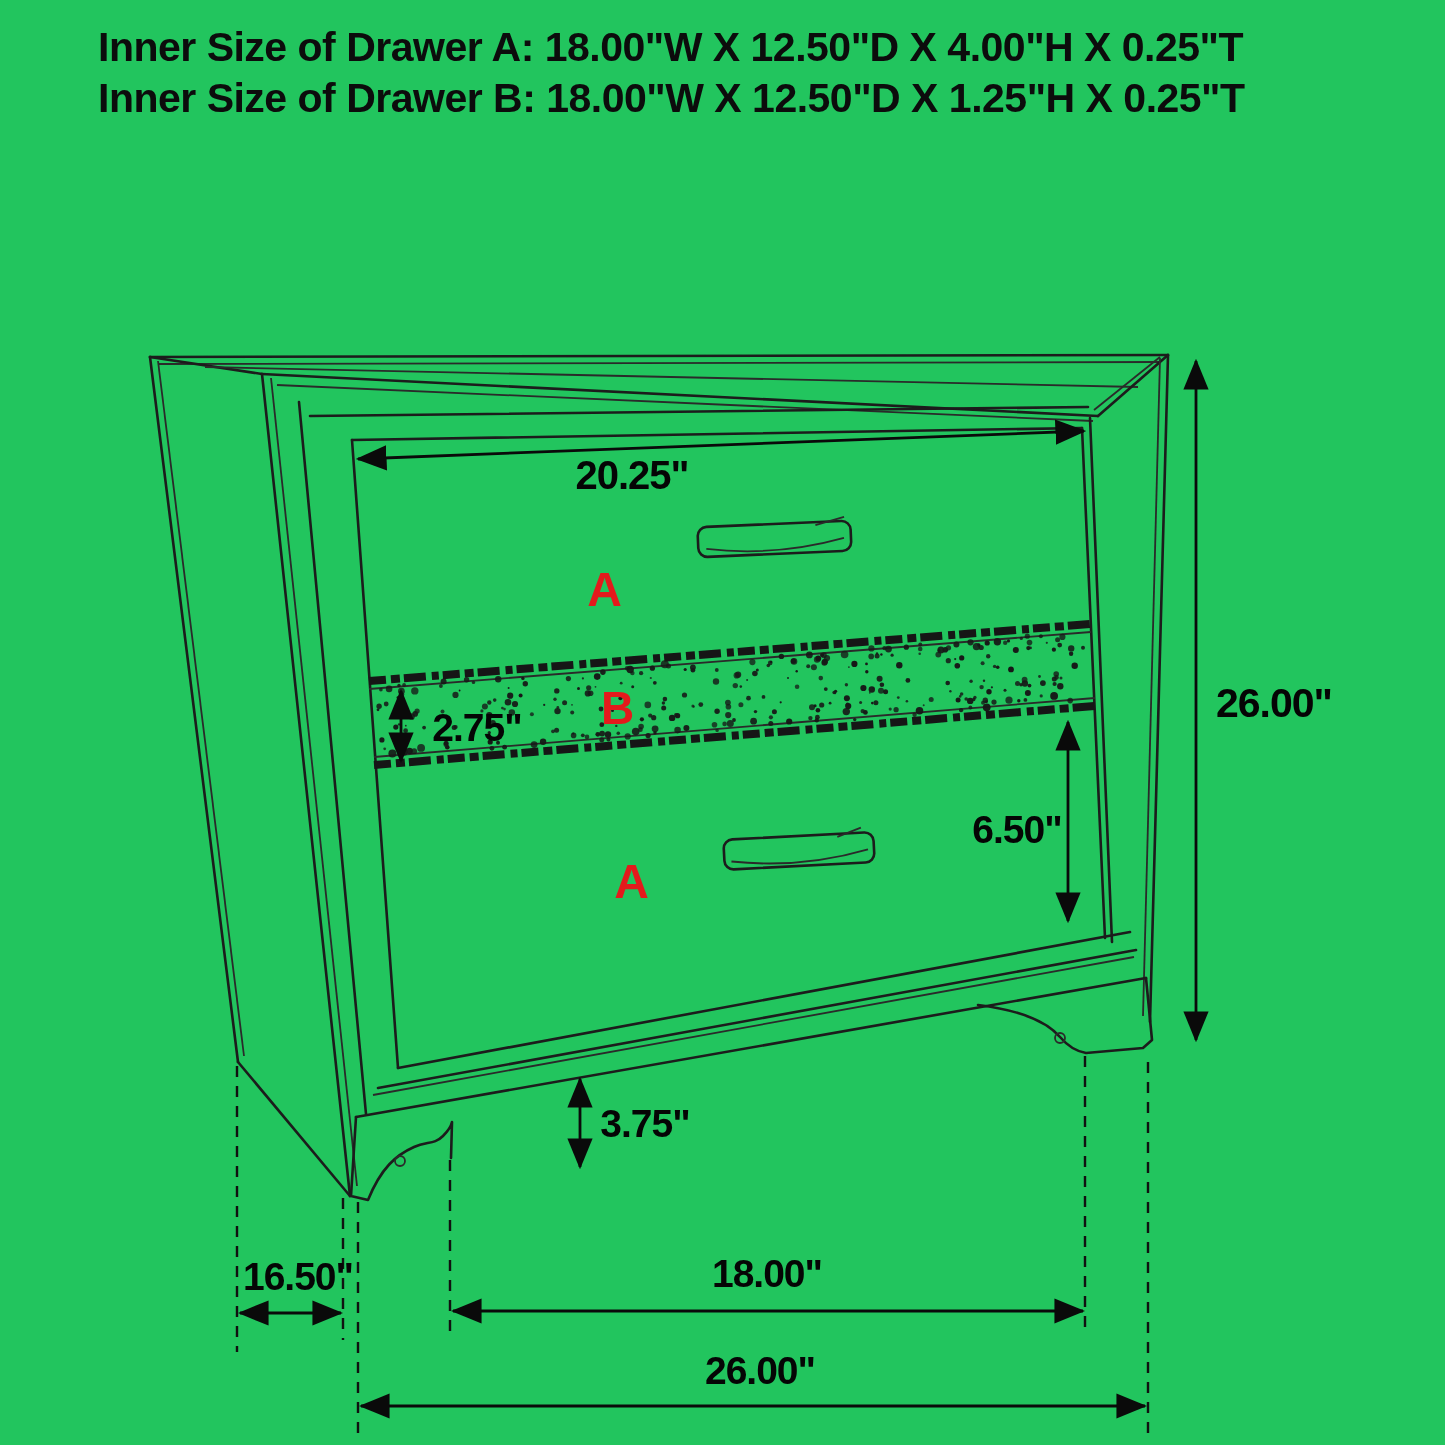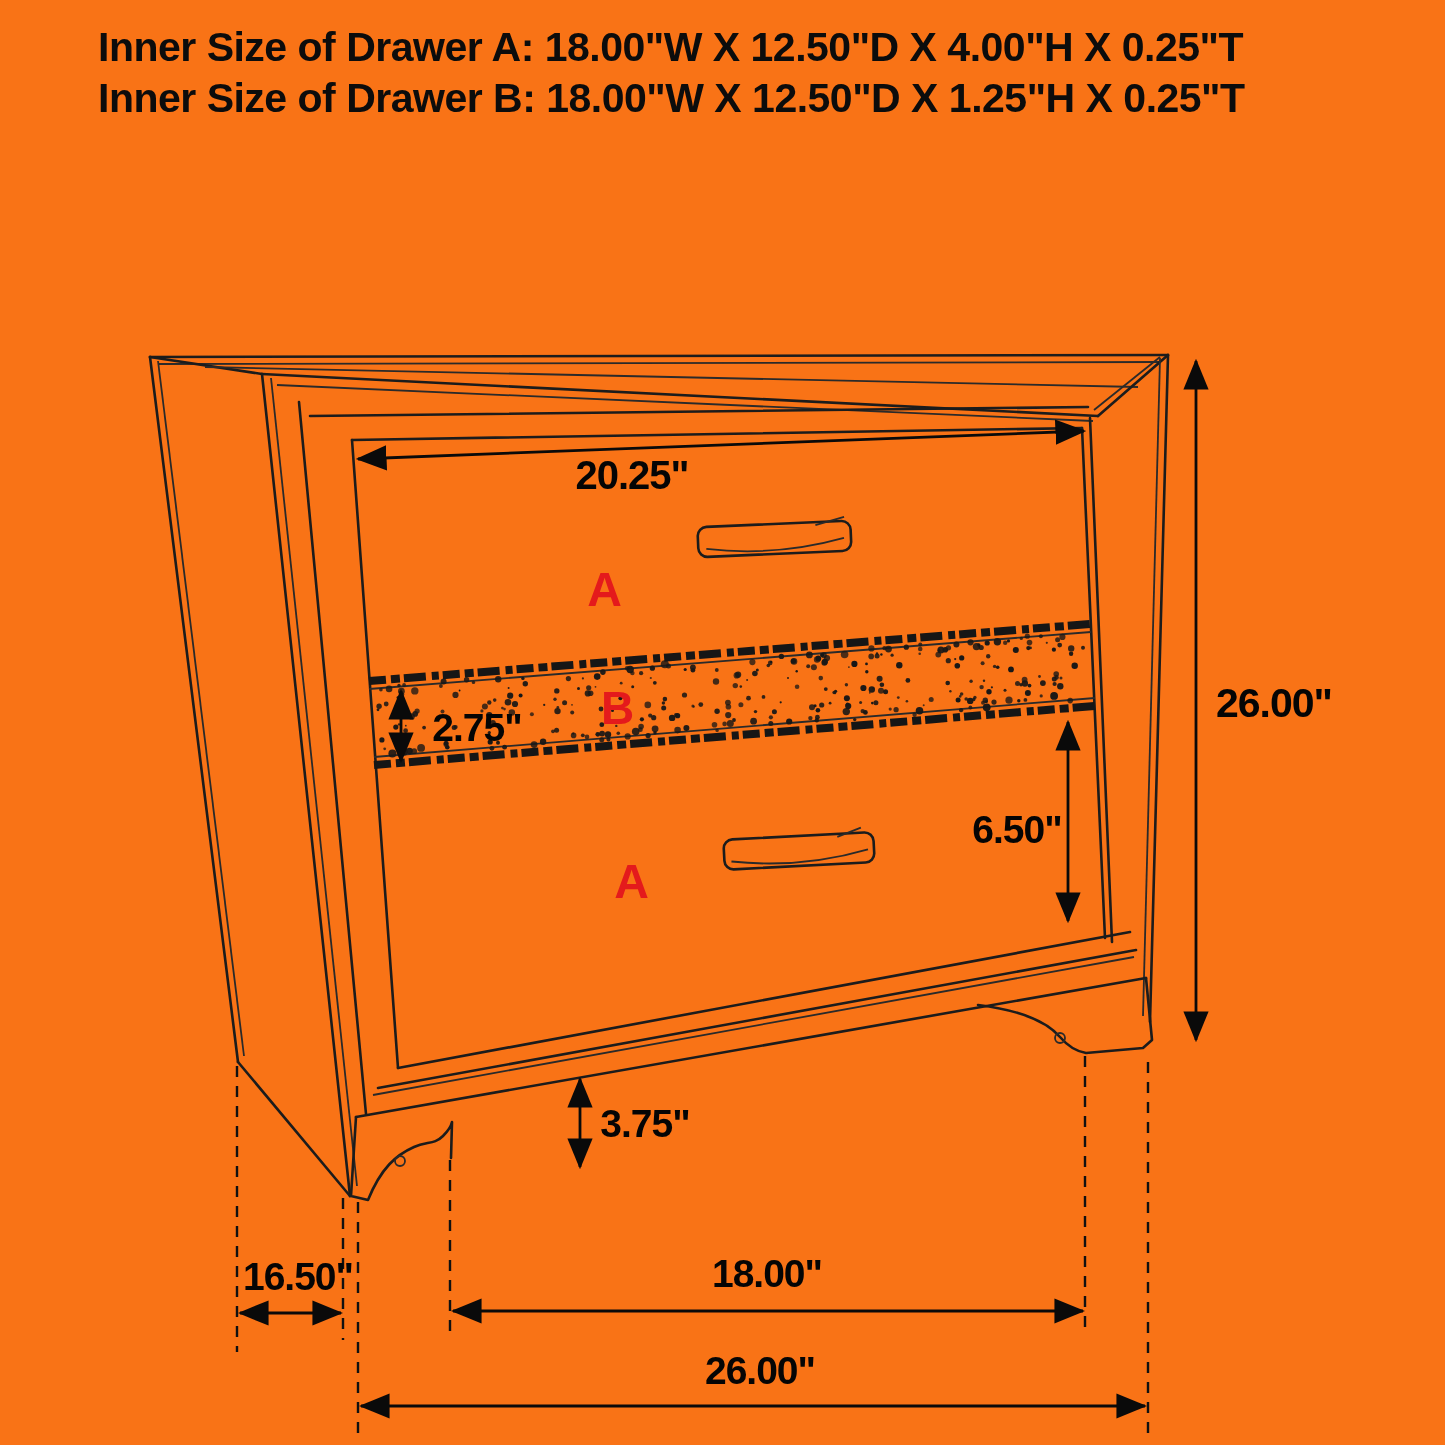--- a/index.html
+++ b/index.html
@@ -1,16 +1,16 @@
 <!DOCTYPE html>
 <html><head>
 <meta charset="utf-8">
 <style>
   html,body{margin:0;padding:0;background:#ffffff;}
-  #stage{position:relative;width:1445px;height:1445px;background:#f97316;overflow:hidden;
+  #stage{position:relative;width:1445px;height:1445px;background:#22c55e;overflow:hidden;
          font-family:"Liberation Sans",sans-serif;}
   #hdr{position:absolute;left:98px;top:22px;color:#0c0c0c;font-weight:bold;
        font-size:41px;line-height:51px;letter-spacing:-0.5px;white-space:pre;}
   svg{position:absolute;left:0;top:0;}
   svg text{font-family:"Liberation Sans",sans-serif;font-weight:bold;fill:#050505;letter-spacing:-1px;}
   .ln{stroke:#1c1c1c;stroke-width:2.6;fill:none;stroke-linecap:round;stroke-linejoin:round;}
   .thin{stroke:#2a2a2a;stroke-width:1.8;fill:none;}
   .dim{stroke:#0a0a0a;stroke-width:2.8;fill:none;}
   .dash{stroke:#111;stroke-width:2.4;fill:none;stroke-dasharray:11 9;}
   .band{stroke:#161616;stroke-width:8;fill:none;stroke-dasharray:17 5 9 4 22 6 7 4;}

